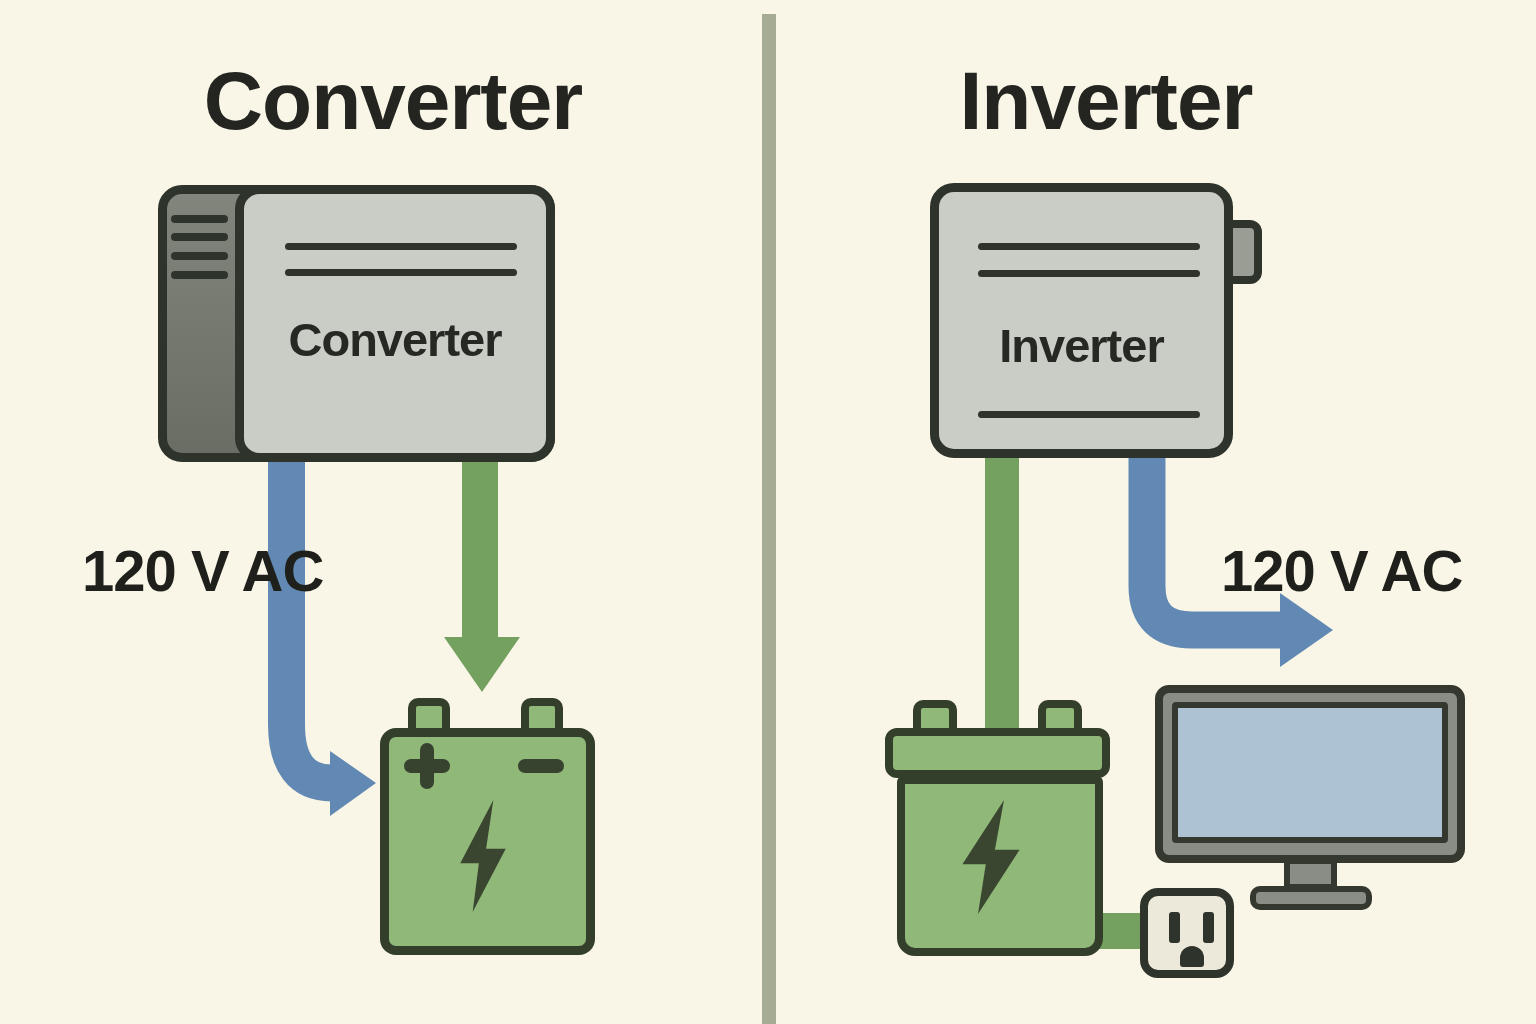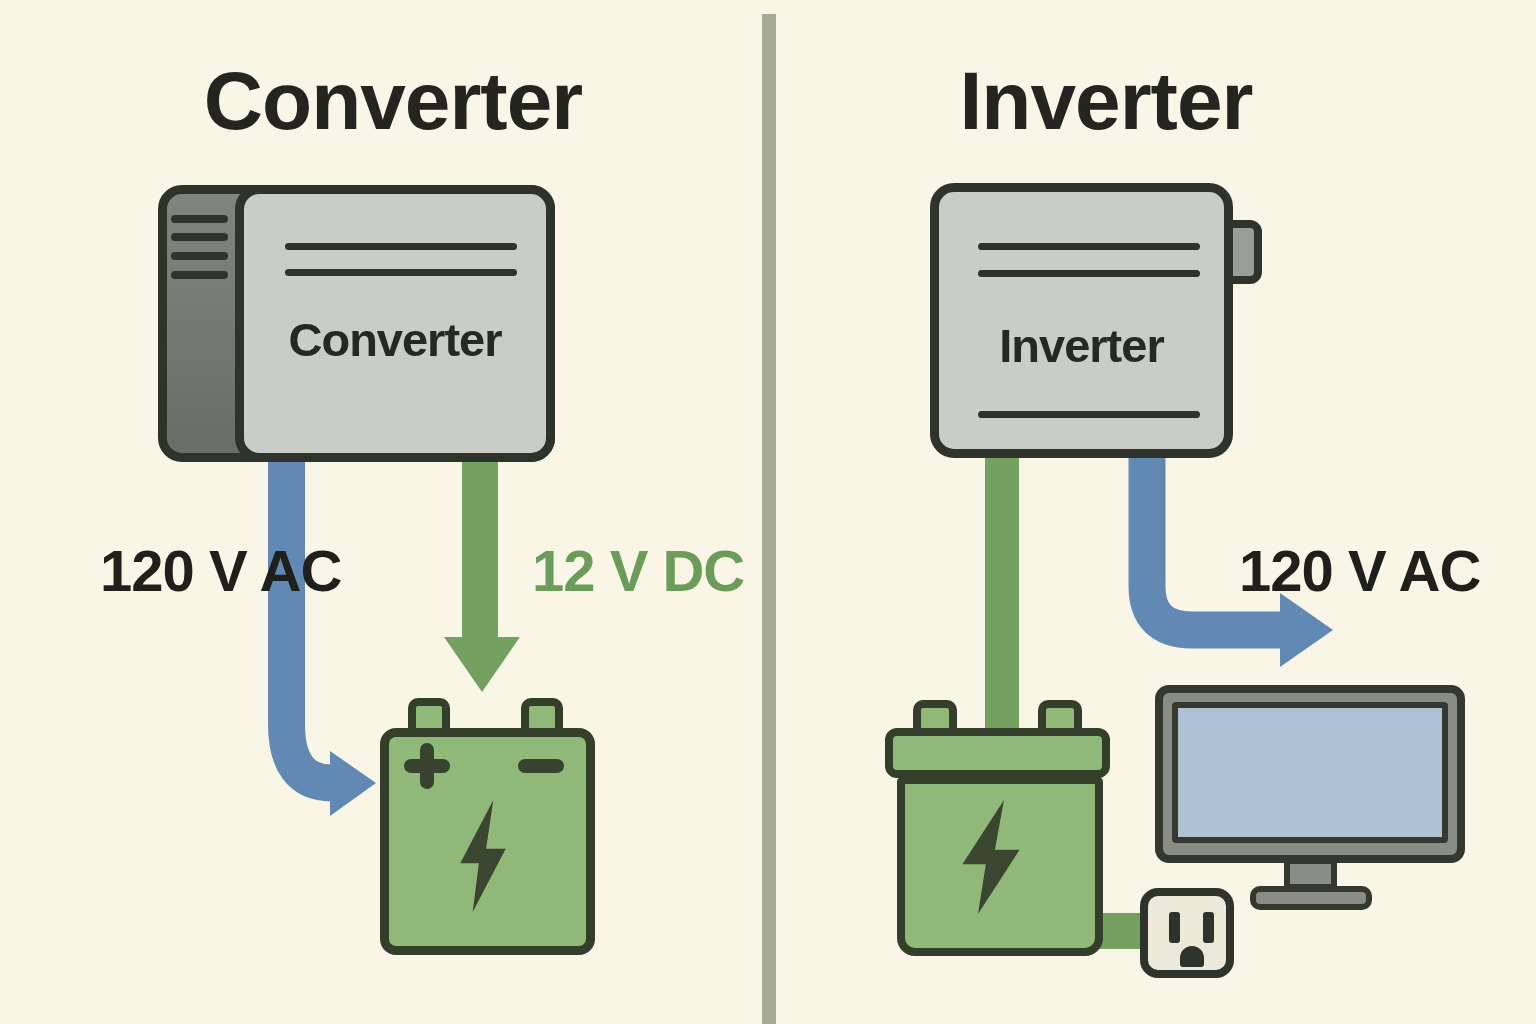--- a/index.html
+++ b/index.html
@@ -73,21 +73,21 @@
     background:#ECE9DB; border:8px solid #2E332B; border-radius:18px; z-index:12; }
   .outlet-slot { position:absolute; top:16px; width:11px; height:31px;
     background:#2E332B; border-radius:3px; }
   .slot-l { left:21px; } .slot-r { left:55px; }
   .outlet-ground { position:absolute; left:32px; top:50px; width:24px; height:21px;
     background:#2E332B; border-radius:12px 12px 3px 3px; }
 
   
   .vlabel { position:absolute; top:542px; font-size:58px; font-weight:700;
     line-height:1; letter-spacing:-1px; white-space:nowrap; z-index:20; }
-  .vlabel-black { color:#1F201C;margin-left:18px; }
+  .vlabel-black { color:#1F201C; }
   .vlabel-green { color:#6C9C59; }
   .lbl-conv-ac { left:82px; }
   .lbl-conv-dc { left:532px; }
   .lbl-inv-dc  { left:832px; }
   .lbl-inv-ac  { left:1221px; }
   .overlap-dark { color:#3A4731; }
 </style>
 </head>
 <body>
 
@@ -162,16 +162,15 @@
     <div class="monitor-screen"></div>
   </div>
 
   <div class="outlet">
     <div class="outlet-slot slot-l"></div>
     <div class="outlet-slot slot-r"></div>
     <div class="outlet-ground"></div>
   </div>
 
   <div class="vlabel vlabel-black lbl-conv-ac">120 V AC</div>
-  <div class="vlabel vlabel-green lbl-conv-dc">12 V DC</div>
   <div class="vlabel vlabel-black lbl-inv-ac">120 V AC</div>
 
 </div>
 
 </body></html>

